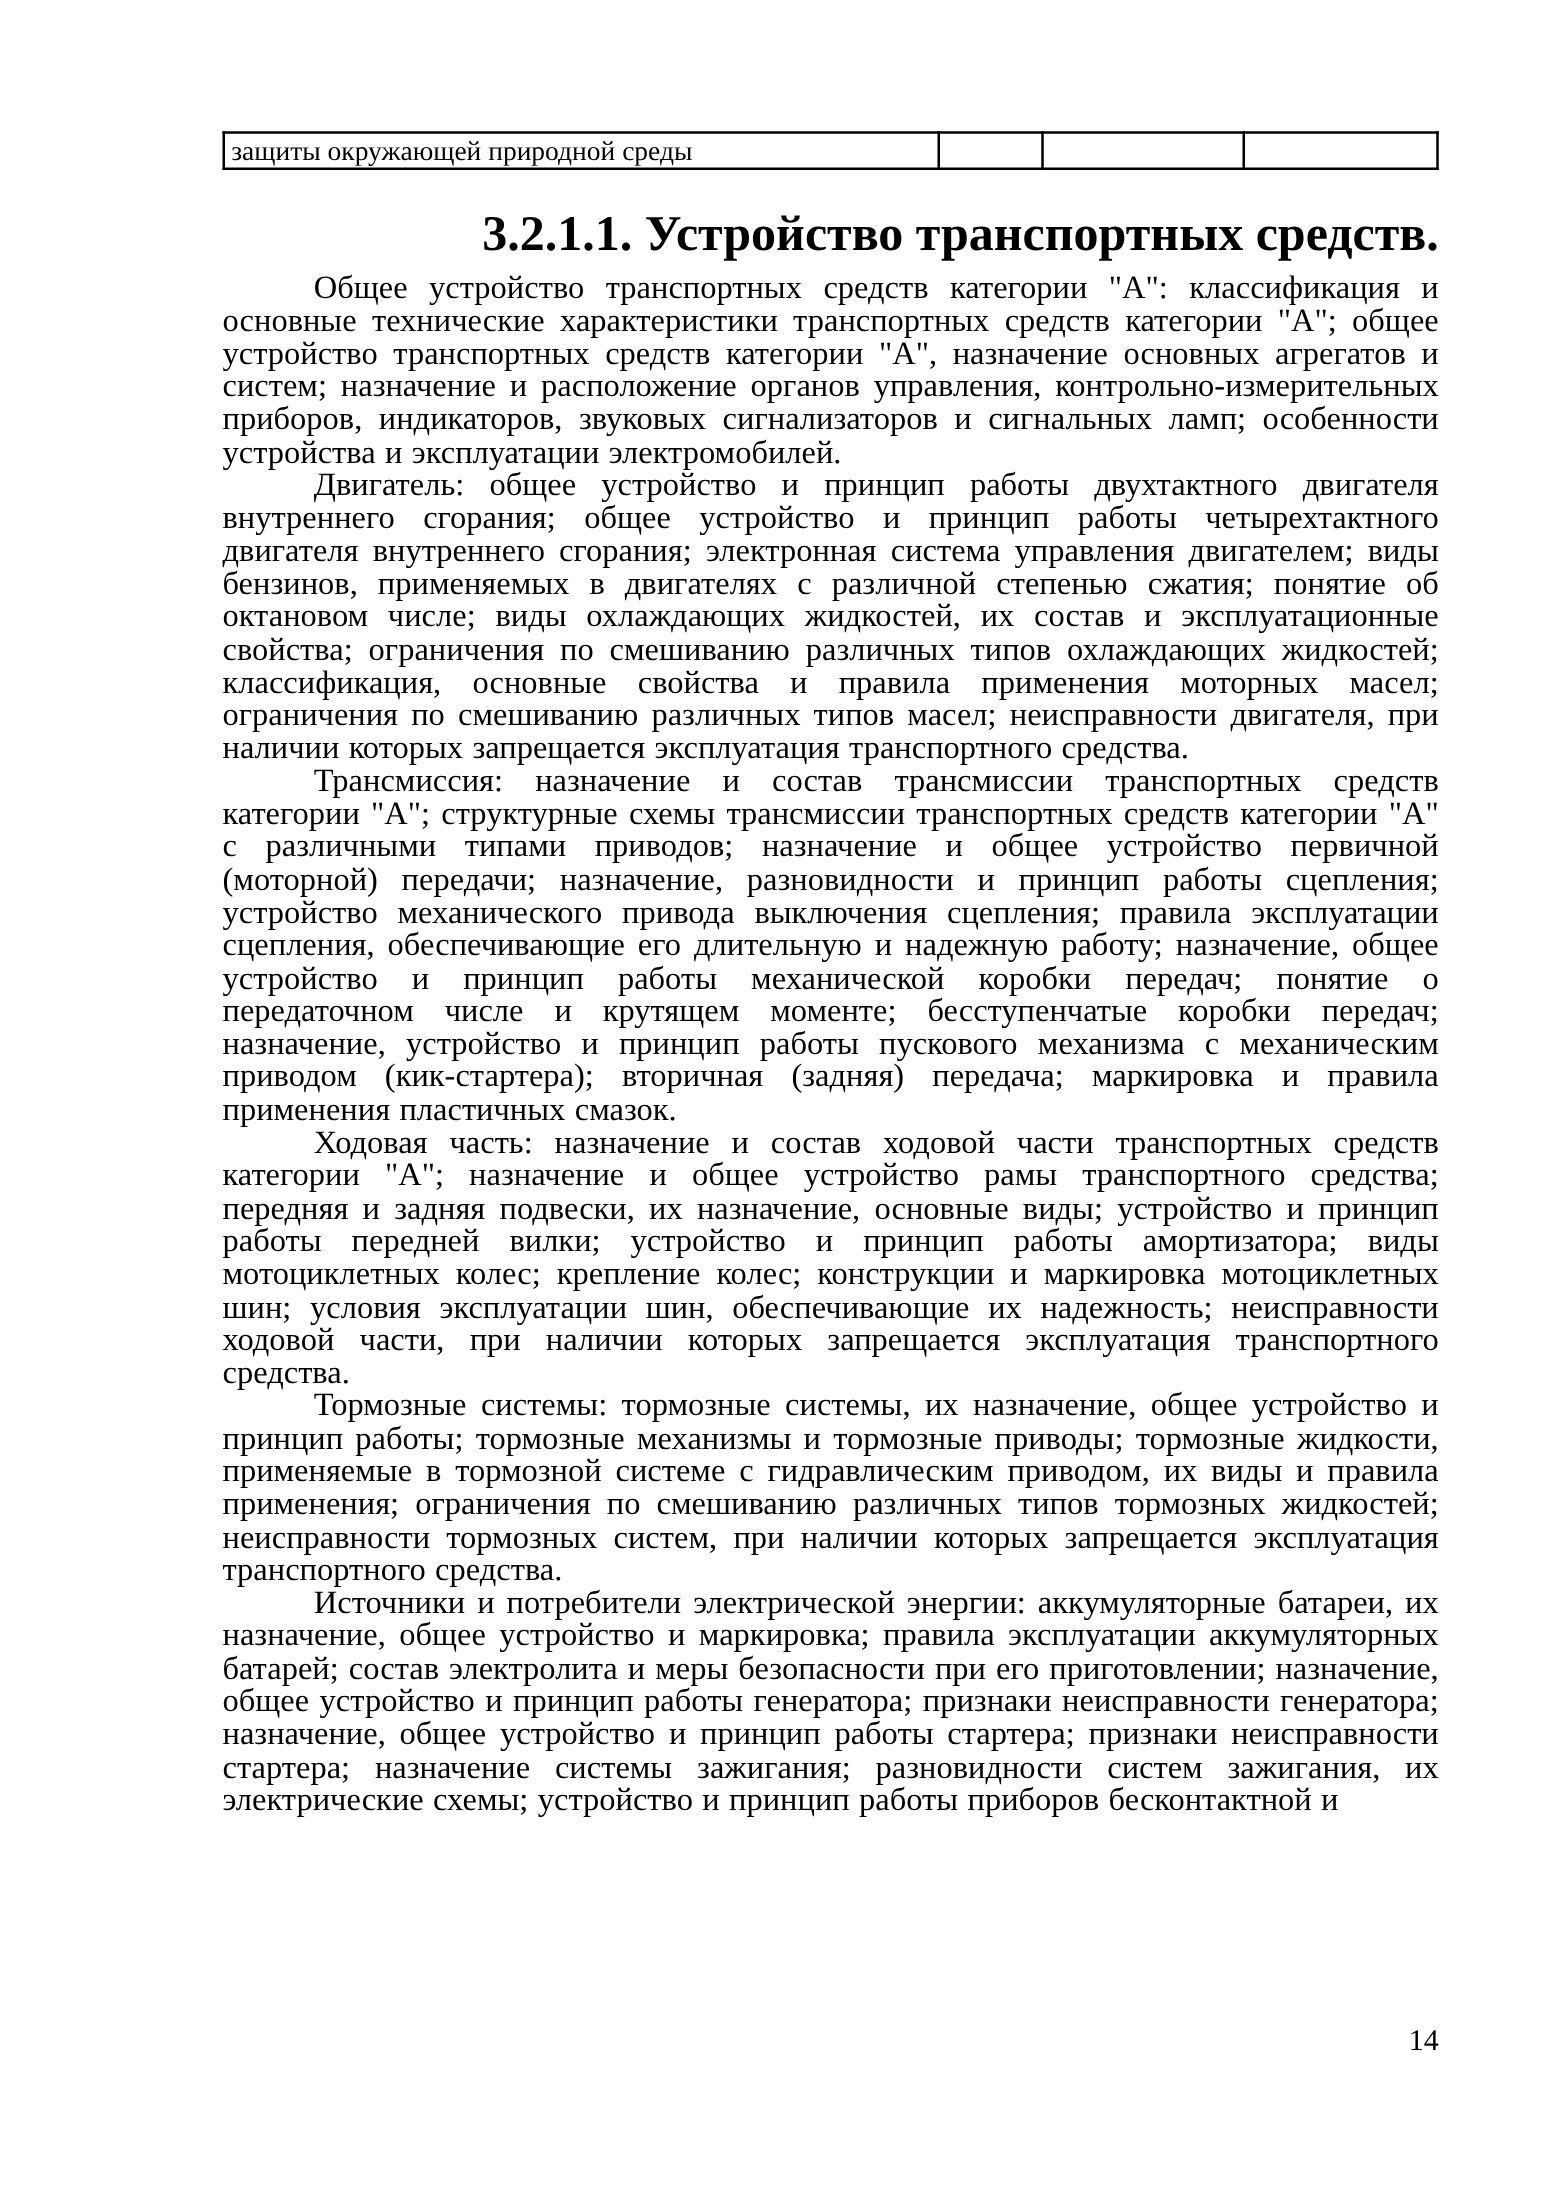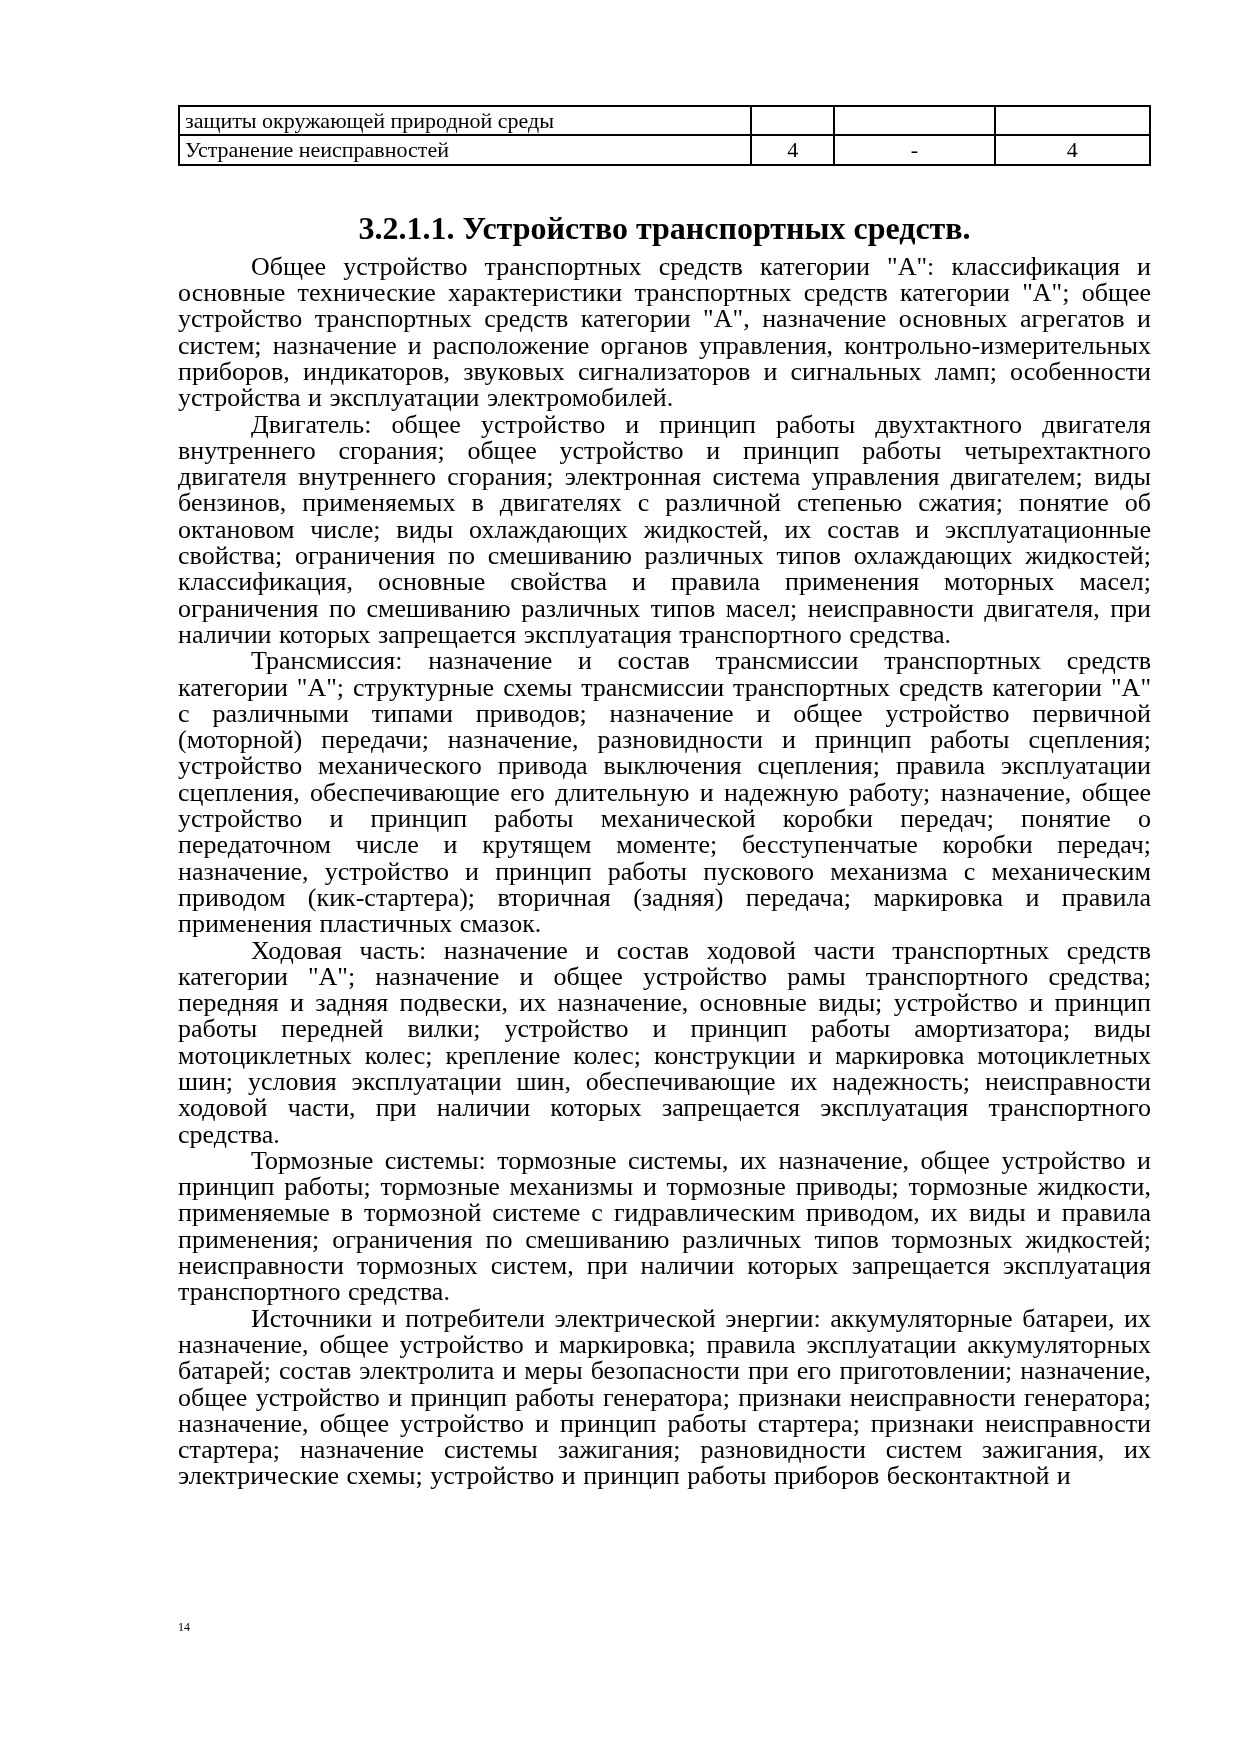--- a/index.html
+++ b/index.html
@@ -36,43 +36,43 @@
     white-space: nowrap;
   }
   table.totals col.c1 { width: 58.9%; }
   table.totals col.c2 { width: 8.6%; }
   table.totals col.c3 { width: 16.5%; }
   table.totals col.c4 { width: 16.0%; }
   td.cell-label { text-align: left; }
   td.cell-num   { text-align: center; }
   
   .section-heading {
-    margin-top: 45px;
-    text-align: center;
-    font-size: 32px;
+    margin-top: 29px;
+    text-align: right;
+    font-size: 40px;
     font-weight: bold;
     line-height: 1.1;
   }
   
   .bodytext { margin-top: 8px; }
   .bodytext p {
     font-size: 26px;
     line-height: 26.3px;
     text-align: justify;
     text-indent: 73px;
     word-spacing: 1px;
   }
   
   .page-num {
     position: absolute;
     top: 1620px;
     left: 178px;
     width: 973px;
-    text-align: left;
-    font-size: 12px;
+    text-align: right;
+    font-size: 24px;
   }
 </style>
 </head>
 <body>
 
 <div class="page">
 
   <table class="totals">
     <colgroup>
       <col class="c1">
@@ -80,26 +80,20 @@
         <col class="c3">
         <col class="c4">
     </colgroup>
     <tbody>
       <tr>
         <td class="cell-label">защиты окружающей природной среды</td>
         <td class="cell-num"></td>
         <td class="cell-num"></td>
         <td class="cell-num"></td>
       </tr>
-      <tr>
-        <td class="cell-label">Устранение неисправностей</td>
-        <td class="cell-num">4</td>
-        <td class="cell-num">-</td>
-        <td class="cell-num">4</td>
-      </tr>
     </tbody>
   </table>
 
   <h1 class="section-heading">3.2.1.1. Устройство транспортных средств.</h1>
 
   <div class="bodytext">
     <p>Общее устройство транспортных средств категории "А": классификация и основные технические характеристики транспортных средств категории "А"; общее устройство транспортных средств категории "А", назначение основных агрегатов и систем; назначение и расположение органов управления, контрольно-измерительных приборов, индикаторов, звуковых сигнализаторов и сигнальных ламп; особенности устройства и эксплуатации электромобилей.</p>
     <p>Двигатель: общее устройство и принцип работы двухтактного двигателя внутреннего сгорания; общее устройство и принцип работы четырехтактного двигателя внутреннего сгорания; электронная система управления двигателем; виды бензинов, применяемых в двигателях с различной степенью сжатия; понятие об октановом числе; виды охлаждающих жидкостей, их состав и эксплуатационные свойства; ограничения по смешиванию различных типов охлаждающих жидкостей; классификация, основные свойства и правила применения моторных масел; ограничения по смешиванию различных типов масел; неисправности двигателя, при наличии которых запрещается эксплуатация транспортного средства.</p>
     <p>Трансмиссия: назначение и состав трансмиссии транспортных средств категории "А"; структурные схемы трансмиссии транспортных средств категории "А" с различными типами приводов; назначение и общее устройство первичной (моторной) передачи; назначение, разновидности и принцип работы сцепления; устройство механического привода выключения сцепления; правила эксплуатации сцепления, обеспечивающие его длительную и надежную работу; назначение, общее устройство и принцип работы механической коробки передач; понятие о передаточном числе и крутящем моменте; бесступенчатые коробки передач; назначение, устройство и принцип работы пускового механизма с механическим приводом (кик-стартера); вторичная (задняя) передача; маркировка и правила применения пластичных смазок.</p>
     <p>Ходовая часть: назначение и состав ходовой части транспортных средств категории "А"; назначение и общее устройство рамы транспортного средства; передняя и задняя подвески, их назначение, основные виды; устройство и принцип работы передней вилки; устройство и принцип работы амортизатора; виды мотоциклетных колес; крепление колес; конструкции и маркировка мотоциклетных шин; условия эксплуатации шин, обеспечивающие их надежность; неисправности ходовой части, при наличии которых запрещается эксплуатация транспортного средства.</p>

